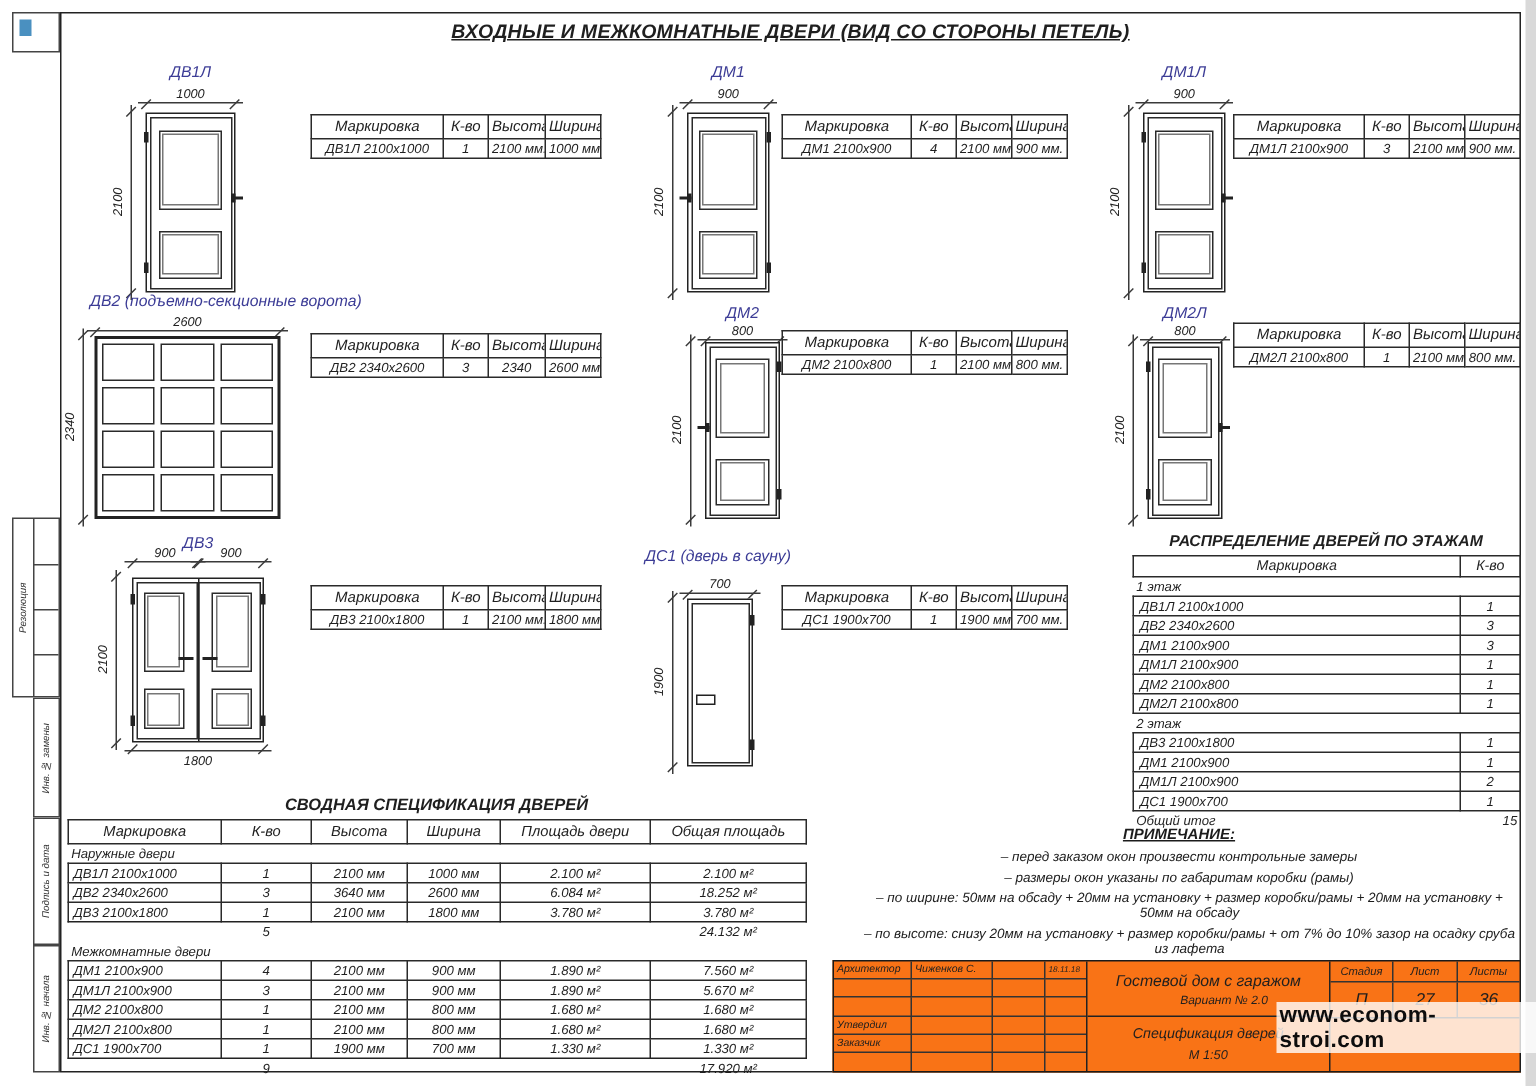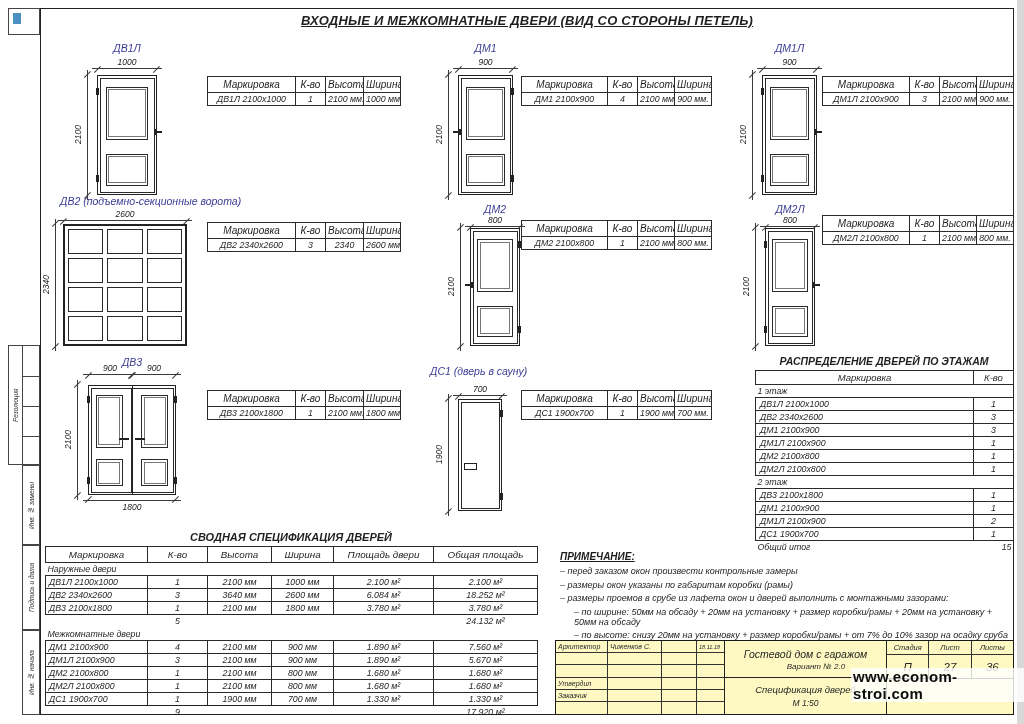--- a/index.html
+++ b/index.html
@@ -65,28 +65,28 @@
   tr.grp td{border:none;text-align:left;font:italic 8.8px "Liberation Sans",sans-serif;padding:1px 2px;}
   .sum th,.sum td{border:1px solid #2a2a2a;font:italic 8.8px "Liberation Sans",sans-serif;
         padding:1px 3px;height:13px;box-sizing:border-box;white-space:nowrap;font-weight:normal;overflow:hidden;}
   .sum th{font-size:9.8px;height:16px;text-align:center;}
   .sum td.mark{text-align:left;}
   .sum td{text-align:center;}
   tr.preSub td{border-bottom:1.6px solid #222;}
   tr.sub td{border:none;text-align:center;}
 
   
-  .notes{position:absolute;font:italic 9px "Liberation Sans",sans-serif;color:#1c1c1c;}
+  .notes{position:absolute;font:italic 9px "Liberation Sans",sans-serif;color:#1c1c1c;text-align:center;}
   .notes .nt{font-weight:bold;text-decoration:underline;font-size:10px;margin:0 0 4px 0;}
   .notes p{margin:0 0 3.5px 0;}
   .notes p.ind{padding-left:14px;}
 
   
   .tb{position:absolute;left:555px;top:640px;width:459px;height:75px;border:1.8px solid #1a1a1a;
-      box-sizing:border-box;display:flex;background:#fef9c3;}
+      box-sizing:border-box;display:flex;background:#f97316;}
   .tbl{width:168px;border-right:1.1px solid #222;display:grid;
        grid-template-columns:52px 54px 35px 1fr;grid-template-rows:repeat(6,1fr);}
   .tbl .c{border-right:.8px solid #333;border-bottom:.8px solid #333;font:italic 7px "Liberation Sans",sans-serif;
           display:flex;align-items:center;padding:0 2px;overflow:hidden;white-space:nowrap;}
   .tbl .c:nth-child(4n){border-right:none;} .tbl .c:nth-last-child(-n+4){border-bottom:none;}
   .tbc{flex:1;border-right:1.1px solid #222;display:flex;flex-direction:column;}
   .tbc-top{height:36px;border-bottom:1.1px solid #222;display:flex;flex-direction:column;align-items:center;justify-content:center;}
   .tbc-top .pj{font:italic 10.5px "Liberation Sans",sans-serif;}
   .tbc-top .vr{font:italic 8px "Liberation Sans",sans-serif;margin-top:2px;margin-left:21px;}
   .tbc-bot{flex:1;display:flex;flex-direction:column;align-items:center;justify-content:center;}
@@ -678,21 +678,20 @@
           <td></td>
       <td>17.920 м²</td>
     </tr>
   </tbody>
     </table>
 
   <div class="notes" style="left:560px;top:551px;width:452px">
     <p class="nt">ПРИМЕЧАНИЕ:</p>
     <p>– перед заказом окон произвести контрольные замеры</p>
     <p>– размеры окон указаны по габаритам коробки (рамы)</p>
-    <p>– размеры проемов в срубе из лафета окон и дверей выполнить с монтажными зазорами:</p>
     <p class="ind">– по ширине: 50мм на обсаду + 20мм на установку + размер коробки/рамы + 20мм на установку + 50мм на обсаду</p>
     <p class="ind">– по высоте: снизу 20мм на установку + размер коробки/рамы + от 7% до 10% зазор на осадку сруба из лафета</p>
   </div>
 
   <div class="tb">
     <div class="tbl">
       <div class="c">Архитектор</div>
       <div class="c">Чиженков С.</div>
       <div class="c"></div>
       <div class="c" style="font-size:5.5px">18.11.18</div>

